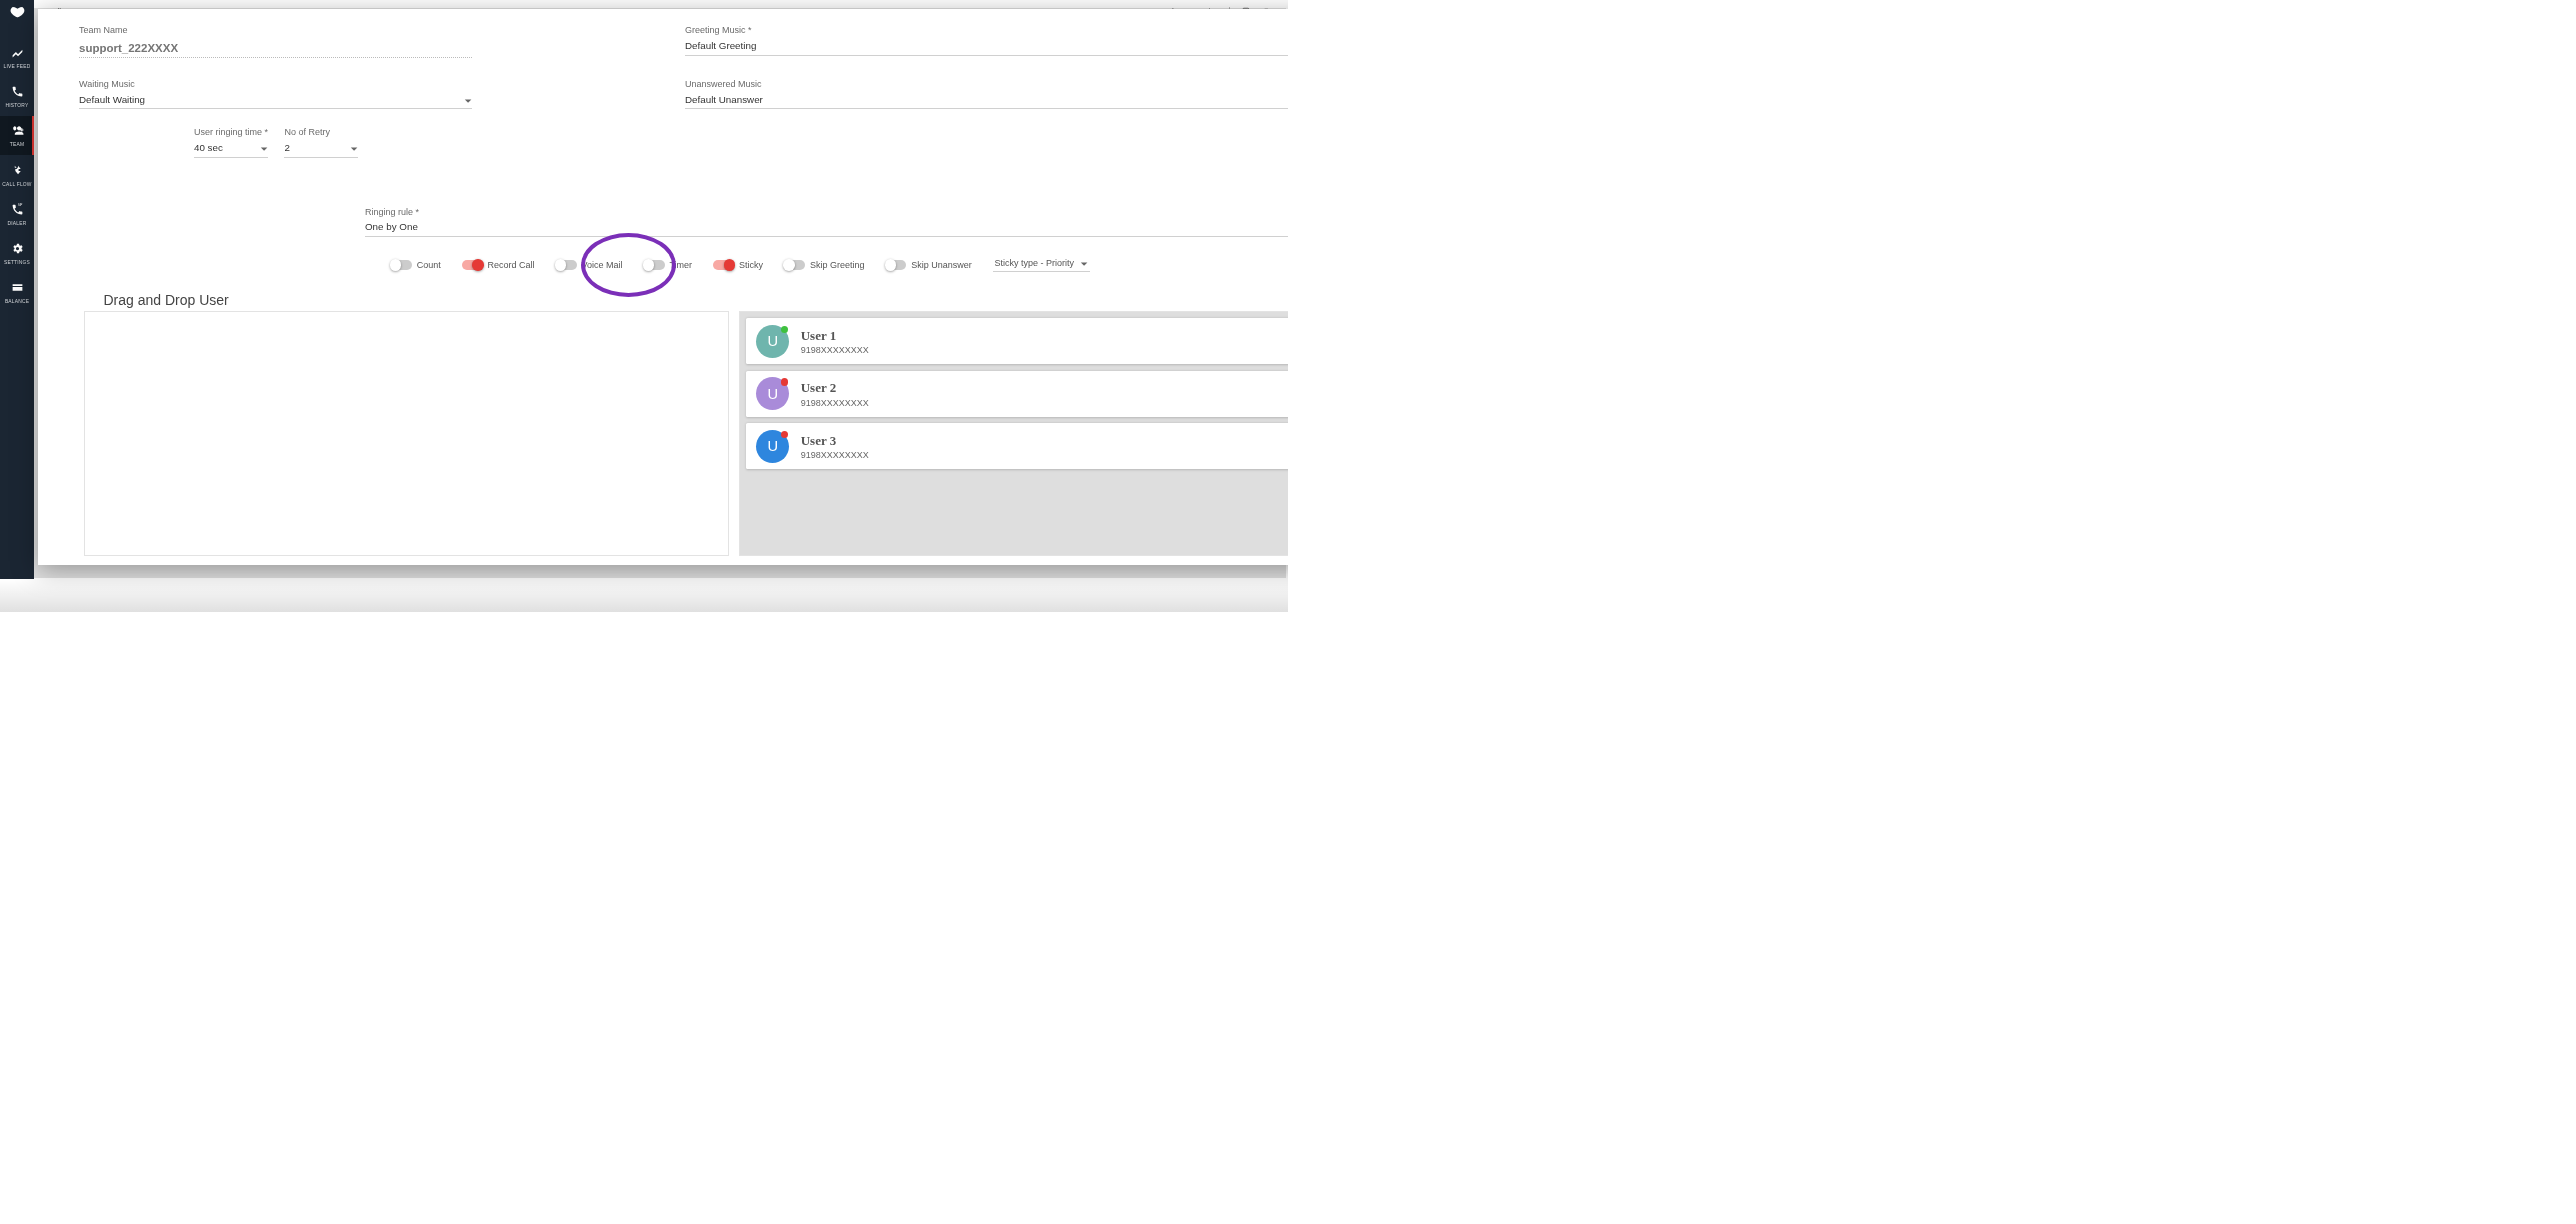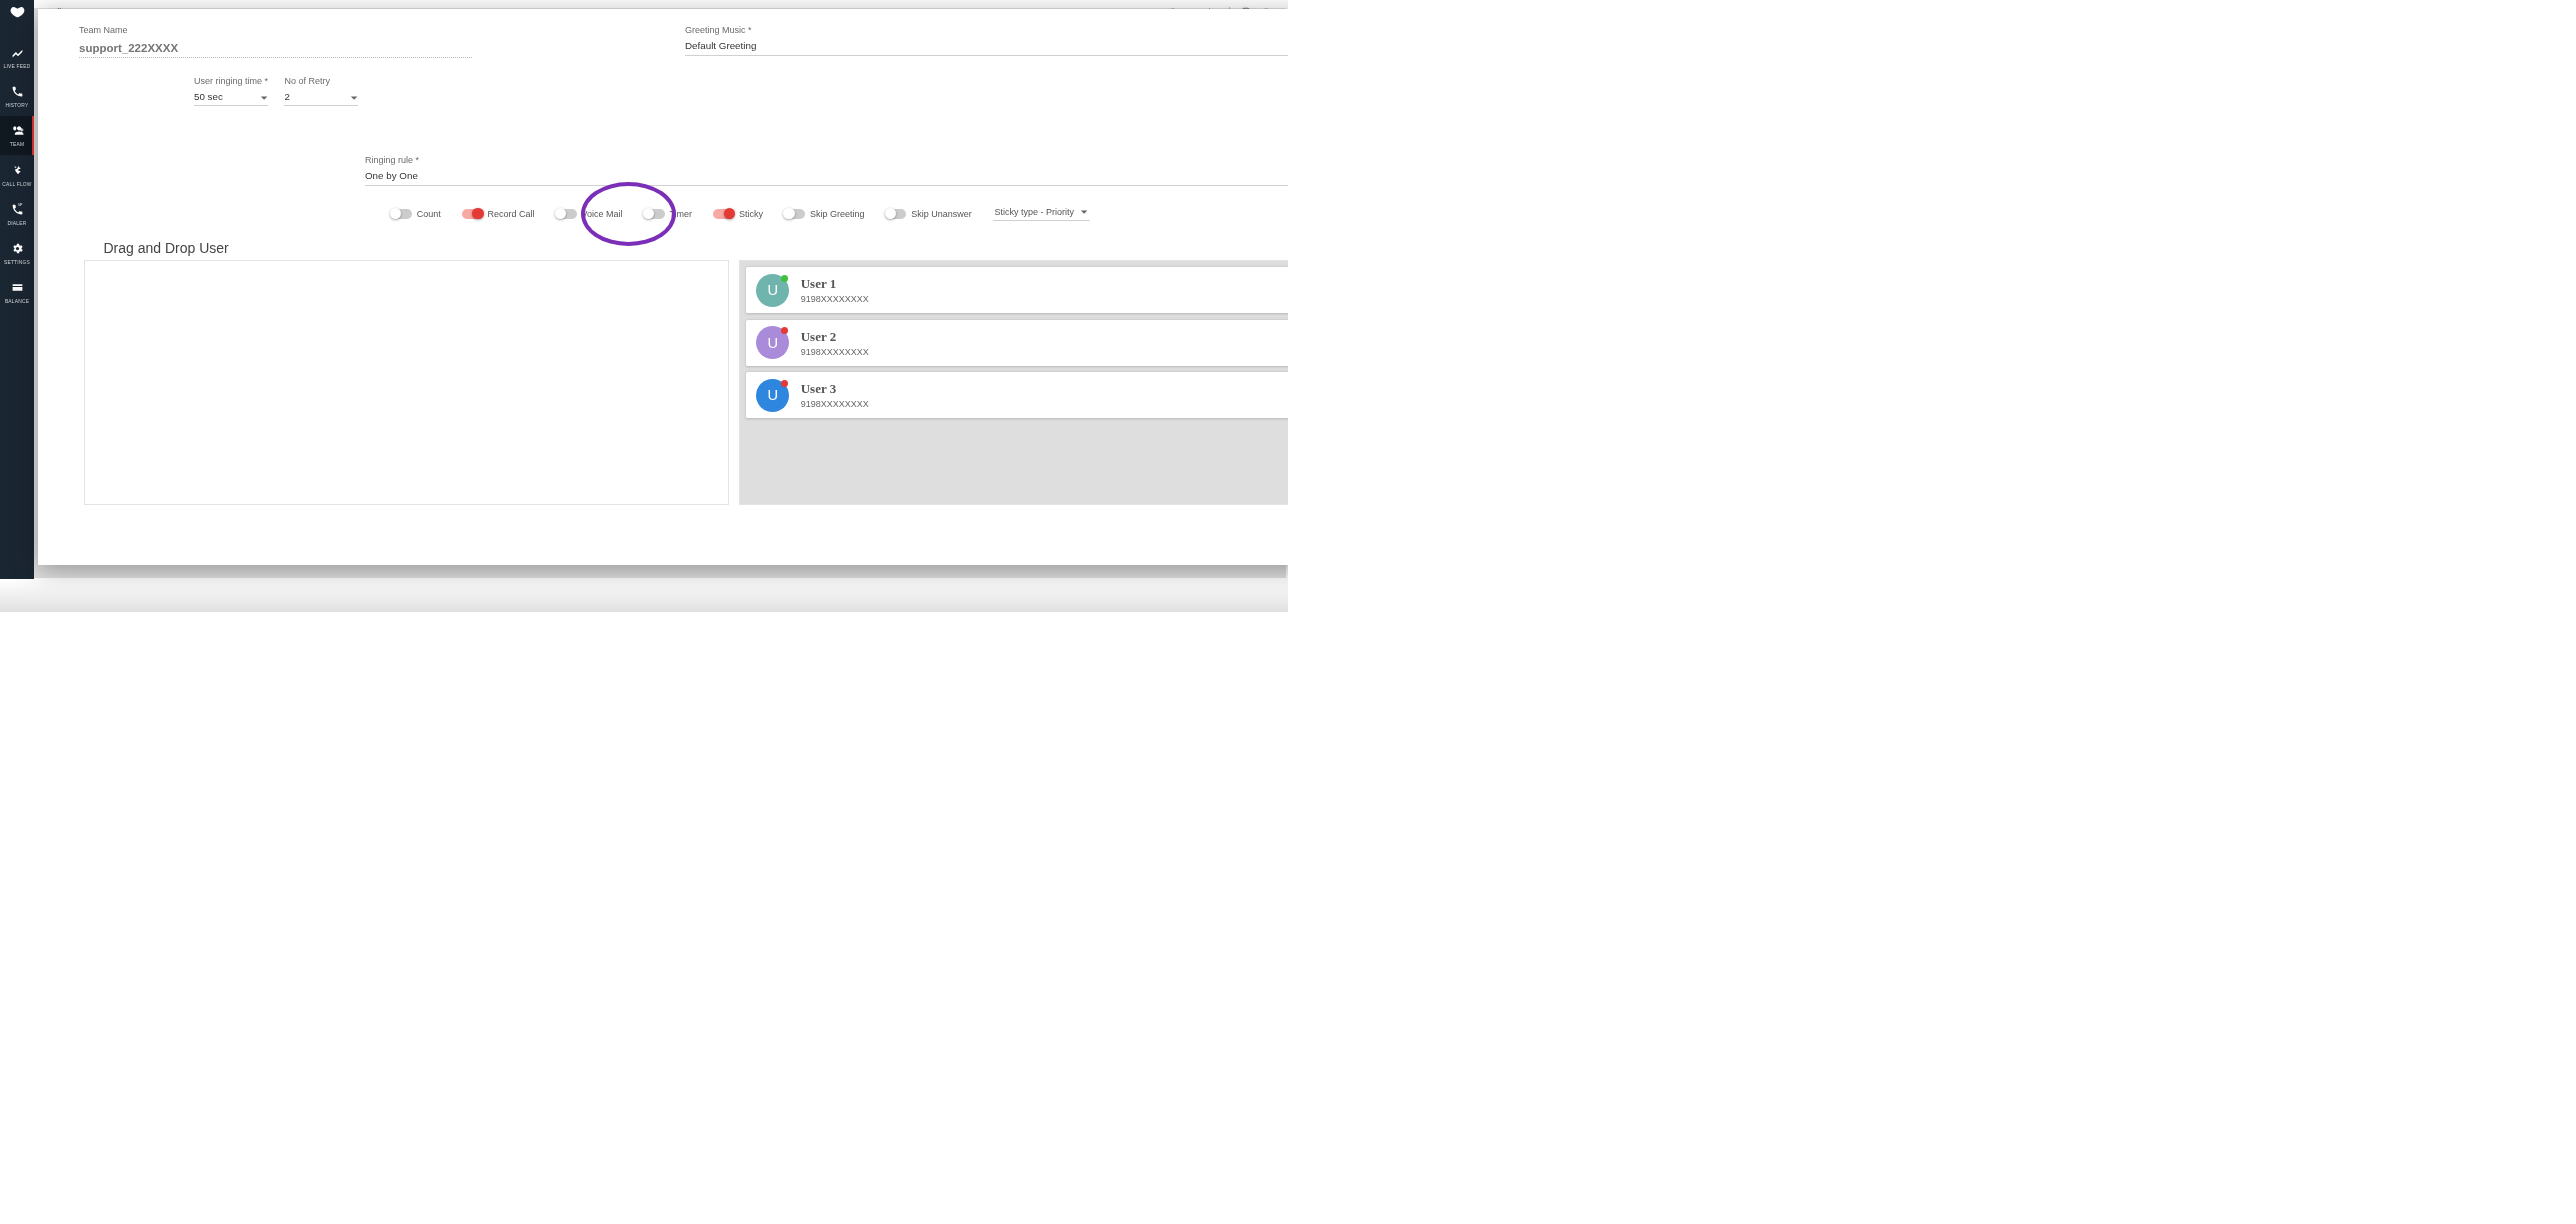--- a/index.html
+++ b/index.html
@@ -166,27 +166,47 @@
         <span class="field-label">Greeting Music *</span>
         <div class="select-row">
           <span class="value">Default Greeting</span>
           <svg viewBox="0 0 10 10">
               <path d="M1 3l4 4 4-4z"></path>
             </svg>
         </div>
       </div>
     </div>
 
+    <div class="row" style="margin-top:21px;">
+      <div class="col" style="max-width:393px;">
+        <span class="field-label">Waiting Music</span>
+        <div class="select-row">
+          <span class="value">Default Waiting</span>
+          <svg viewBox="0 0 10 10">
+              <path d="M1 3l4 4 4-4z"></path>
+            </svg>
+        </div>
+      </div>
+      <div class="col" style="margin-left:164px;">
+        <span class="field-label">Unanswered Music</span>
+        <div class="select-row">
+          <span class="value">Default Unanswer</span>
+          <svg viewBox="0 0 10 10">
+              <path d="M1 3l4 4 4-4z"></path>
+            </svg>
+        </div>
+      </div>
+    </div>
 
     <div class="row" style="margin-top:18px;flex-direction:column;">
       <div style="display:flex;gap:16.4px;margin-left:115px;">
         <div class="mini-select">
           <span class="field-label">User ringing time *</span>
           <div class="select-row">
-            <span class="value">50 sec</span>
+            <span class="value">40 sec</span>
             <svg viewBox="0 0 10 10">
                 <path d="M1 3l4 4 4-4z"></path>
               </svg>
           </div>
         </div>
         <div class="mini-select">
           <span class="field-label">No of Retry</span>
           <div class="select-row">
             <span class="value">2</span>
             <svg viewBox="0 0 10 10">

